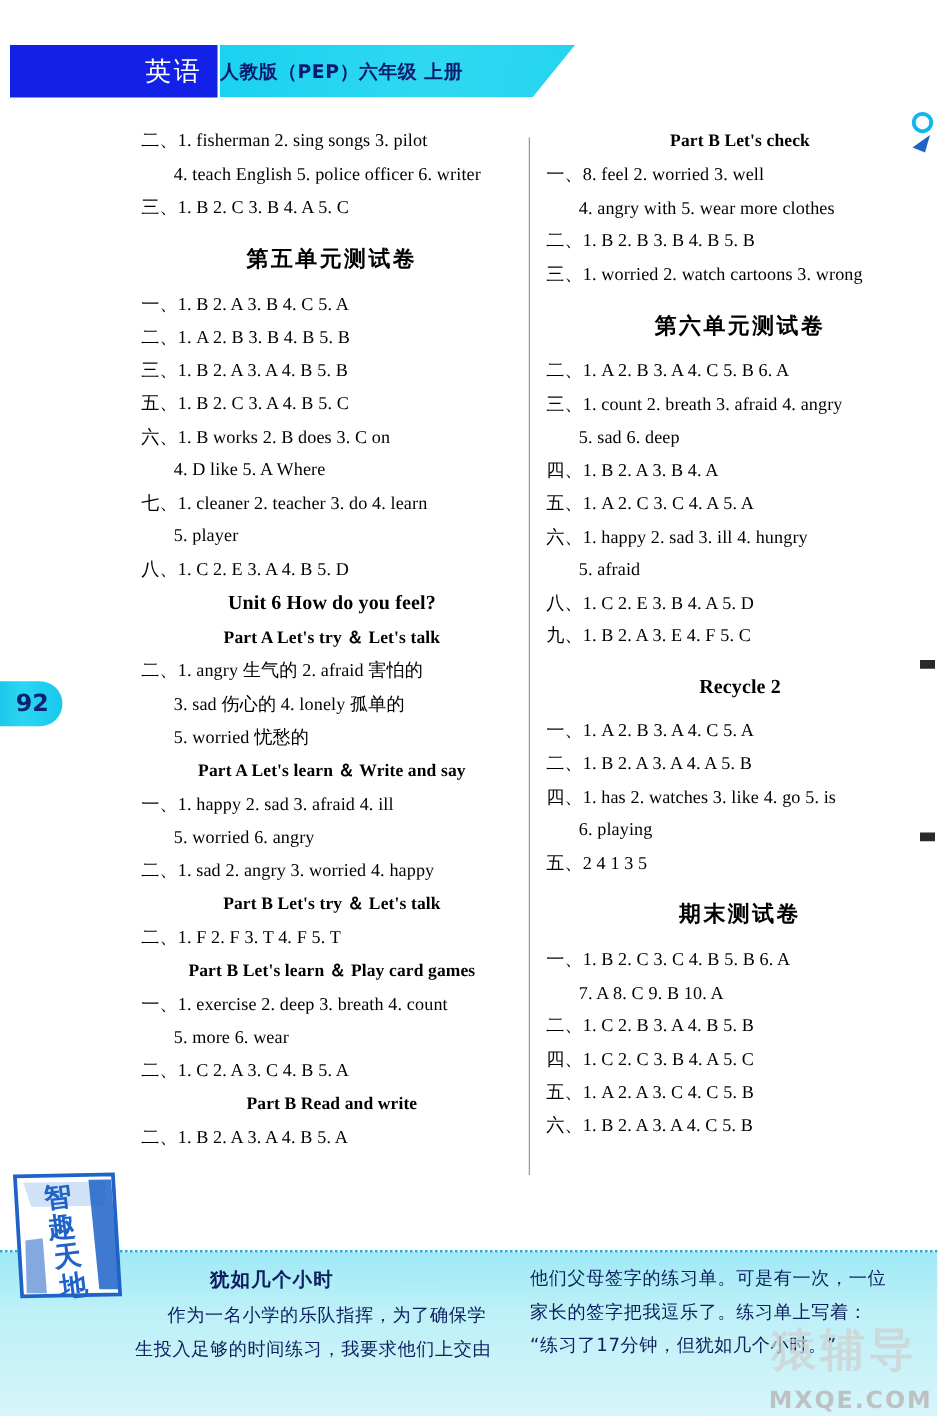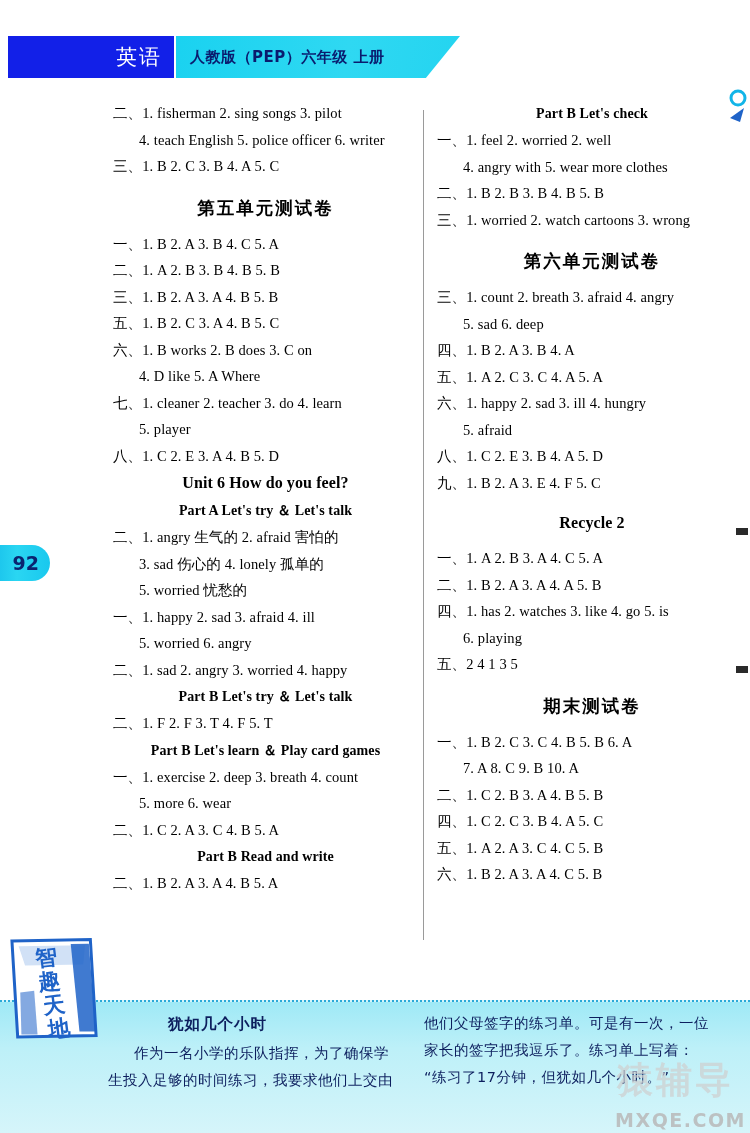--- a/index.html
+++ b/index.html
@@ -26,21 +26,21 @@
   .banner-subject{
     color:#ffffff;font-size:21px;letter-spacing:2px;
     font-family:"DejaVu Sans","Liberation Sans",sans-serif;
     font-weight:400;
   }
   .banner-cyan{
     position:absolute;left:168px;top:0;width:284px;height:42px;
     background:linear-gradient(100deg,#1ad2f0 0%,#2fd8f2 60%,#24d4f0 100%);
     clip-path:polygon(0 0, 100% 0, 88% 100%, 0 100%);
     display:flex;align-items:center;
-    box-sizing:border-box;padding-left:14px;
+    box-sizing:border-box;
   }
   .banner-edition{
     color:#0a1b6e;font-size:15px;font-weight:bold;letter-spacing:.5px;
     font-family:"DejaVu Sans","Liberation Sans",sans-serif;
   }
 
   
   .page-tab{
     position:absolute;left:-16px;top:545px;width:66px;height:36px;
     background:linear-gradient(90deg,#12b9e8 0%,#2ad6f2 50%,#19c8ee 100%);
@@ -160,41 +160,43 @@
         <div class="line">六、1. B   works   2. B   does   3. C   on</div>
         <div class="line indent">4. D   like   5. A   Where</div>
         <div class="line">七、1. cleaner   2. teacher   3. do   4. learn</div>
         <div class="line indent">5. player</div>
         <div class="line">八、1. C   2. E   3. A   4. B   5. D</div>
         <div class="line heading en">Unit 6   How do you feel?</div>
         <div class="line heading part">Part A   Let's try ＆ Let's talk</div>
         <div class="line">二、1. angry 生气的   2. afraid 害怕的</div>
         <div class="line indent">3. sad 伤心的   4. lonely 孤单的</div>
         <div class="line indent">5. worried 忧愁的</div>
+        <div class="line heading part">Part A   Let's learn ＆ Write and say</div>
         <div class="line">一、1. happy   2. sad   3. afraid   4. ill</div>
         <div class="line indent">5. worried   6. angry</div>
         <div class="line">二、1. sad   2. angry   3. worried   4. happy</div>
         <div class="line heading part">Part B   Let's try ＆ Let's talk</div>
         <div class="line">二、1. F   2. F   3. T   4. F   5. T</div>
         <div class="line heading part">Part B   Let's learn ＆ Play card games</div>
         <div class="line">一、1. exercise   2. deep   3. breath   4. count</div>
         <div class="line indent">5. more   6. wear</div>
         <div class="line">二、1. C   2. A   3. C   4. B   5. A</div>
         <div class="line heading part">Part B   Read and write</div>
         <div class="line">二、1. B   2. A   3. A   4. B   5. A</div>
       </div>
     <div class="col col-right" id="col-right">
         <div class="line heading part">Part B   Let's check</div>
-        <div class="line">一、1. feel   2. worried   2. well</div>
+        <div class="line">一、8. feel   2. worried   3. well</div>
         <div class="line indent">4. angry with   5. wear more clothes</div>
         <div class="line">二、1. B   2. B   3. B   4. B   5. B</div>
         <div class="line">三、1. worried   2. watch cartoons   3. wrong</div>
         <div class="gap-m"></div>
         <div class="line heading cn">第六单元测试卷</div>
         <div class="gap-s"></div>
+        <div class="line">二、1. A   2. B   3. A   4. C   5. B   6. A</div>
         <div class="line">三、1. count   2. breath   3. afraid   4. angry</div>
         <div class="line indent">5. sad   6. deep</div>
         <div class="line">四、1. B   2. A   3. B   4. A</div>
         <div class="line">五、1. A   2. C   3. C   4. A   5. A</div>
         <div class="line">六、1. happy   2. sad   3. ill   4. hungry</div>
         <div class="line indent">5. afraid</div>
         <div class="line">八、1. C   2. E   3. B   4. A   5. D</div>
         <div class="line">九、1. B   2. A   3. E   4. F   5. C</div>
         <div class="gap-m"></div>
         <div class="line heading en">Recycle 2</div>

